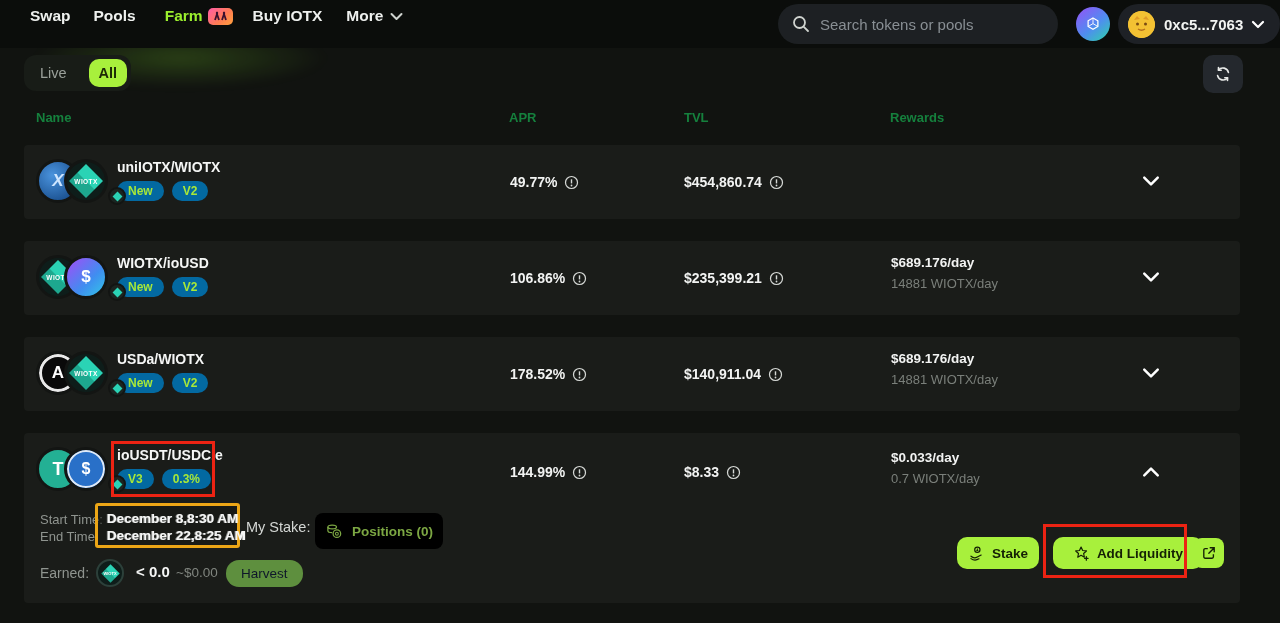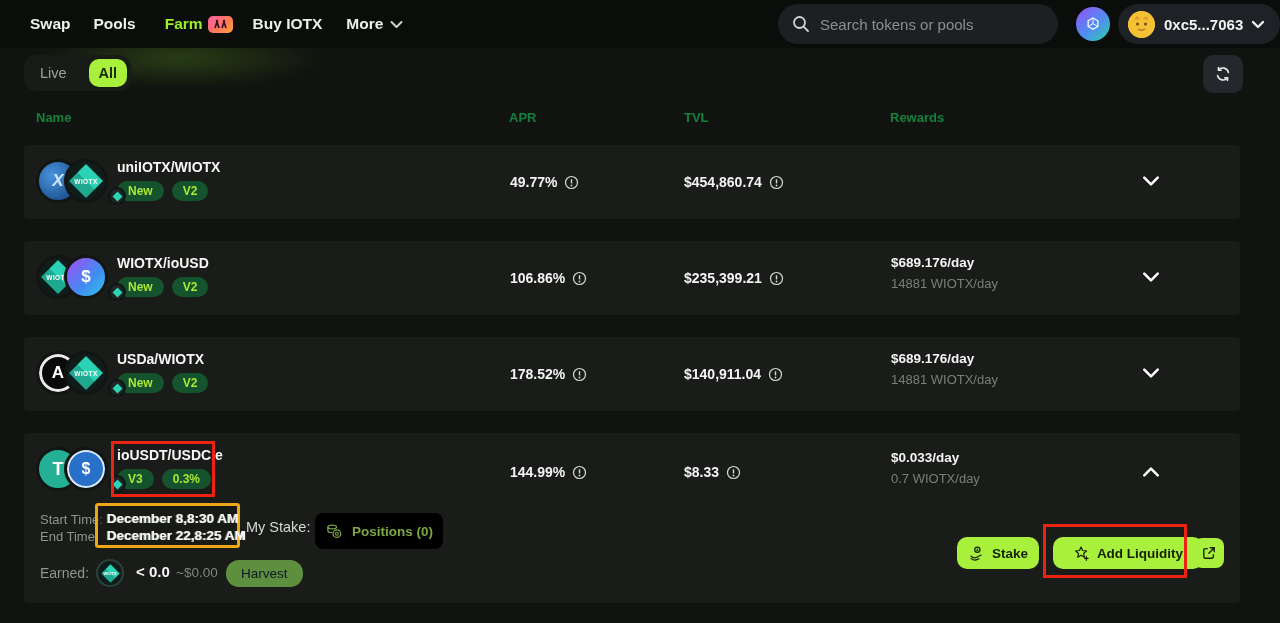--- a/index.html
+++ b/index.html
@@ -1,21 +1,21 @@
 <!DOCTYPE html>
 <html><head>
 <meta charset="utf-8">
 <style>
   * { margin:0; padding:0; box-sizing:border-box; }
   html,body { width:1280px; height:623px; overflow:hidden; }
   body { font-family:"Liberation Sans", sans-serif; background:#111310; color:#eef0ee; position:relative; }
 
   
   .topnav { position:absolute; left:0; top:0; width:1280px; height:48px; background:#0b0d0b; z-index:2; }
-  .nav-left { position:absolute; left:30px; top:0; height:32px; display:flex; align-items:flex-start;margin-top:15px; }
+  .nav-left { position:absolute; left:30px; top:0; height:32px; display:flex; align-items:center; }
   .nav-item { font-size:15.5px; font-weight:700; color:#eef0ee; cursor:pointer; display:flex; align-items:center; }
   .nav-item.m1{margin-right:23px;} .nav-item.m2{margin-right:29px;} .nav-item.m3{margin-right:20px;} .nav-item.m4{margin-right:24px;}
   .nav-item.active { color:#9bef2e; }
   .farm-badge { display:inline-block; width:25px; height:17px; margin-left:5px; border-radius:5px;
     background:linear-gradient(135deg,#ff5ca8 0%,#ff7d52 60%,#ffa23d 100%); position:relative; }
   .farm-badge svg { position:absolute; left:3px; top:2px; }
   .chev { margin-left:7px; }
 
   .search-pill { position:absolute; left:778px; top:4px; width:280px; height:40px; background:#1d2023; border-radius:21px;
     display:flex; align-items:center; padding:0 14px; }
@@ -62,21 +62,21 @@
   .c-wiotx .diamond { position:absolute; width:24px; height:24px; background:linear-gradient(180deg,#2ad3b5 48%, #1da88f 52%); transform:rotate(45deg); }
   .c-wiotx .coin-txt { position:relative; z-index:2; font-style:normal; font-size:6.5px; font-weight:700; color:#fff; letter-spacing:0.4px; }
   .c-iousd { background:linear-gradient(135deg,#8b5cf6 15%,#3f8ef0 60%,#33c6e8 100%); color:#fff; font-size:17px; font-weight:700; font-style:normal; }
   .c-usda { background:#0a0a0a; color:#fff; font-size:17px; font-weight:700; box-shadow:inset 0 0 0 3px #e9e9e9; font-style:normal; }
   .c-iousdt { background:#23b094; color:#fff; font-size:18px; font-weight:700; font-style:normal; }
   .c-usdc { background:#2970c8; color:#fff; font-size:16px; font-weight:700; box-shadow:inset 0 0 0 2px rgba(255,255,255,0.85); font-style:normal; }
   .coin i { font-style:inherit; }
 
   .pair-name { position:absolute; left:93px; top:14px; font-size:14px; font-weight:700; color:#f5f6f5; }
   .badge-row { position:absolute; left:93px; top:36px; display:flex; gap:8px; }
-  .badge { background:#14532d; color:#a8e838; font-size:12px; font-weight:700; border-radius:11px; padding:4px 11px; line-height:1; }
+  .badge { background:#0369a1; color:#a8e838; font-size:12px; font-weight:700; border-radius:11px; padding:4px 11px; line-height:1; }
 
   .cell-apr { position:absolute; left:486px; top:29px; display:flex; align-items:center; gap:7px; font-size:14px; font-weight:700; color:#f2f3f2; }
   .cell-tvl { position:absolute; left:660px; top:29px; display:flex; align-items:center; gap:7px; font-size:14px; font-weight:700; color:#f2f3f2; }
   .cell-rewards { position:absolute; left:867px; top:14px; }
   .reward-usd { font-size:13.5px; font-weight:700; color:#f2f3f2; }
   .reward-token { font-size:13px; color:#7a7f7a; margin-top:6px; }
   .row-chev { position:absolute; left:1118px; top:28px; width:22px; height:18px; cursor:pointer; }
   .row-chev.up svg { transform:rotate(180deg); }
 
   

